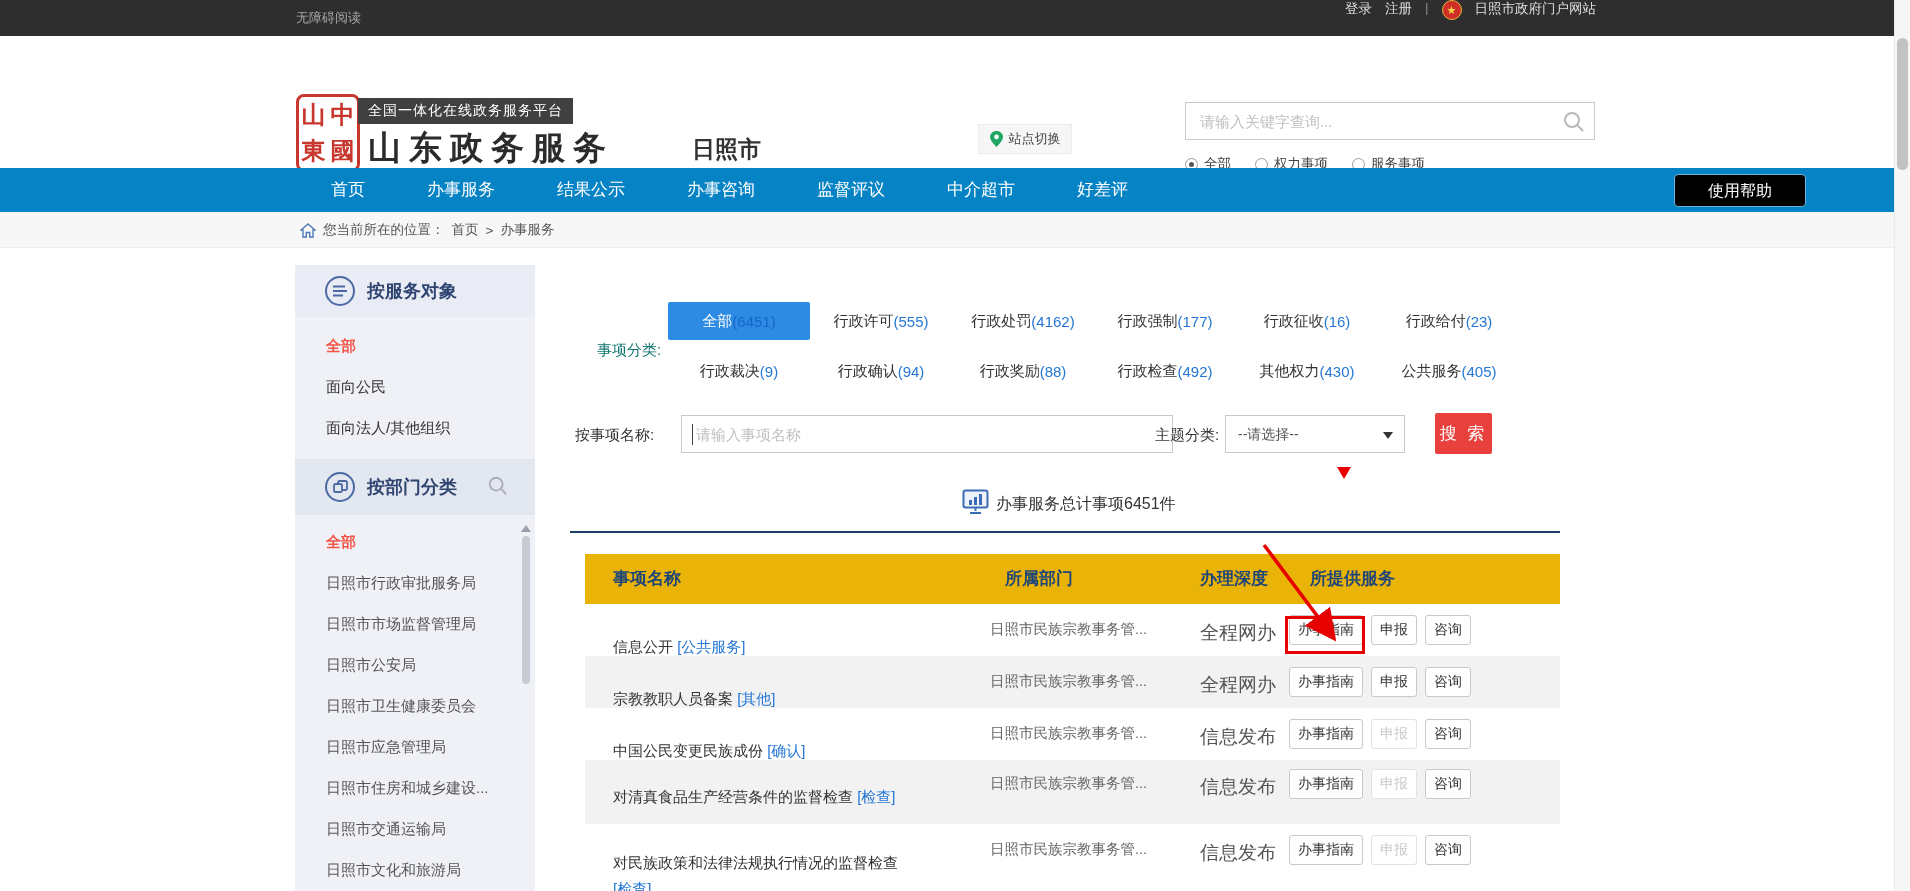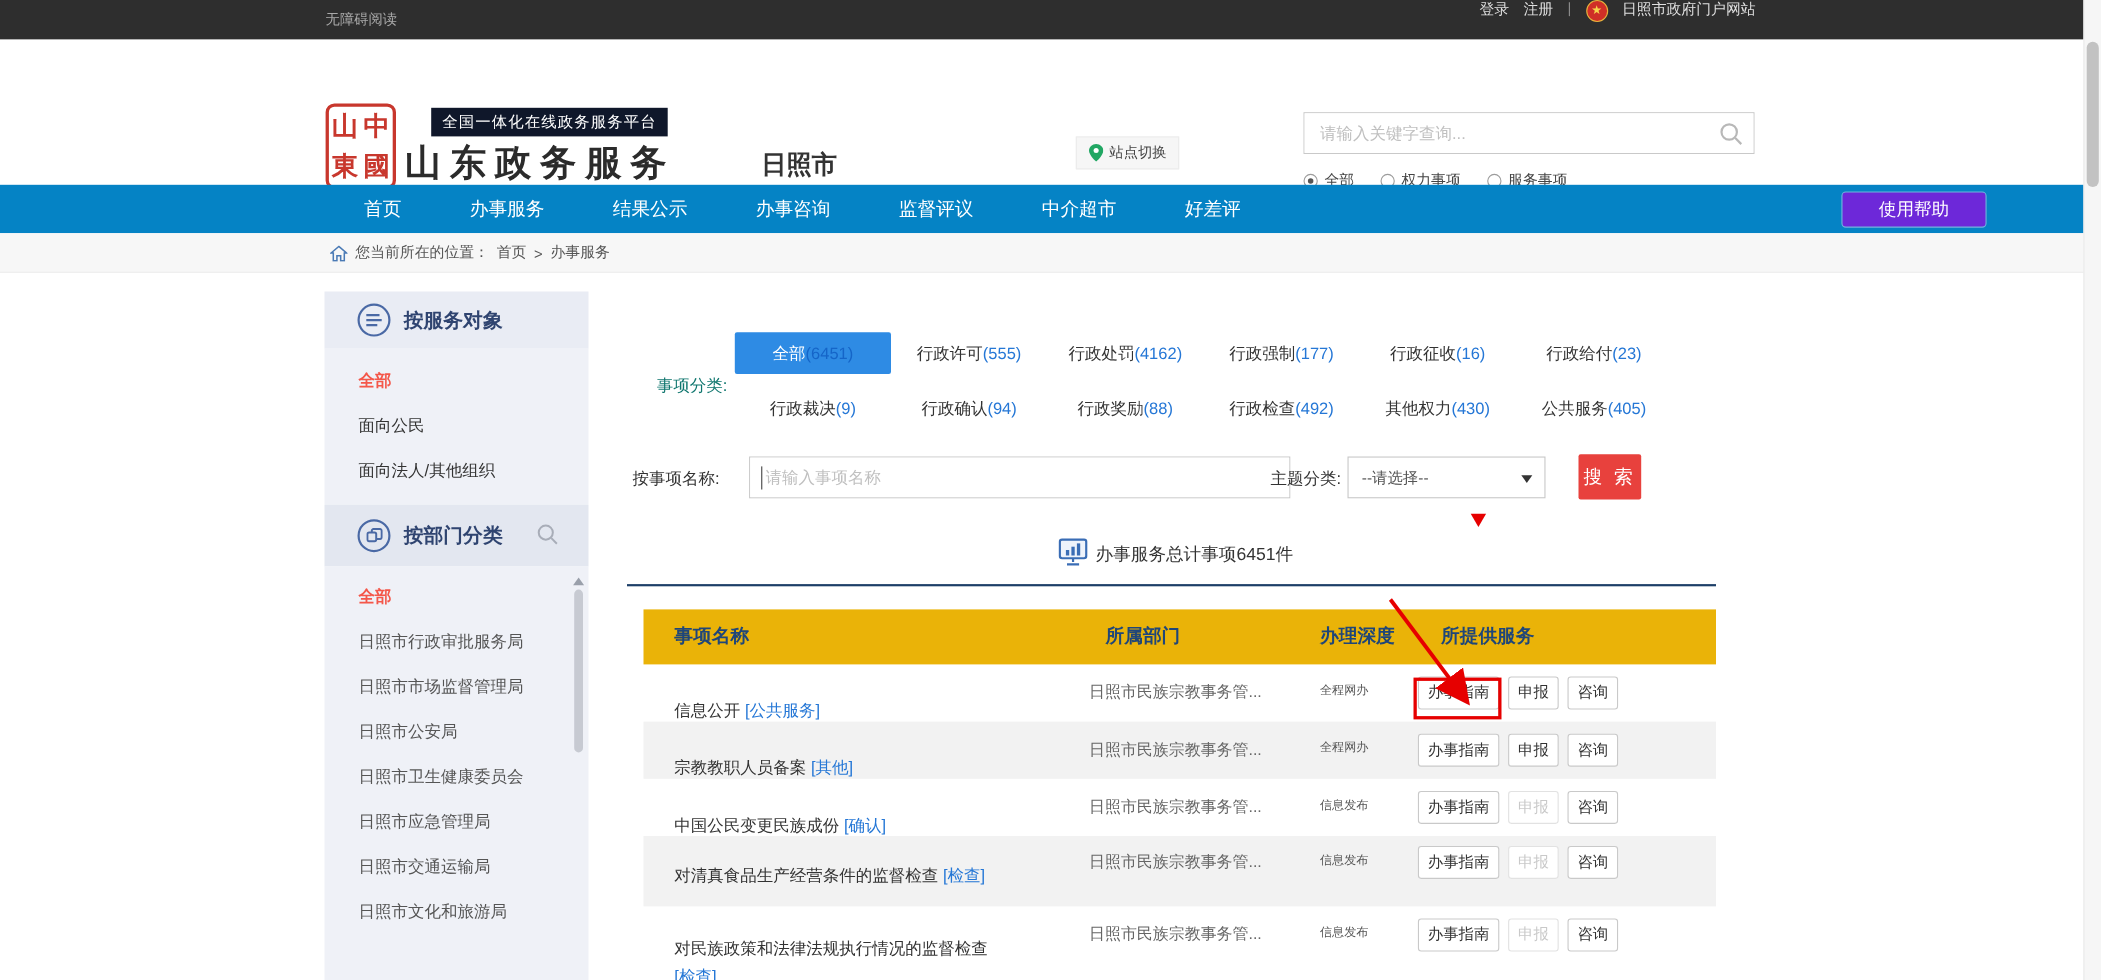--- a/index.html
+++ b/index.html
@@ -13,41 +13,41 @@
   .topbar-access { position:absolute; left:296px; top:0; line-height:36px; color:#a9a9a9; font-size:13px; cursor:pointer; }
   .topbar-right { position:absolute; right:314px; top:0; height:36px; display:flex; align-items:flex-start; gap:13px; color:#dfdfdf; font-size:13.5px; }
   .topbar-right .sep { color:#8a8a8a; }
   .emblem { width:20px; height:20px; border-radius:50%; background:#cf2f27; border:1px solid #e7b33c; display:flex; align-items:center; justify-content:center; color:#f6d44c; font-size:11px; line-height:1; }
 
   
   .header { position:absolute; left:0; top:36px; width:1910px; height:132px; background:#fff; }
   .seal { position:absolute; left:296px; top:58px; width:64px; height:78px; border:3px solid #c8372d; border-radius:8px;
           display:grid; grid-template-columns:1fr 1fr; align-items:center; justify-items:center;
           color:#c8372d; font-weight:bold; font-size:24px; font-family:"Liberation Serif","DejaVu Serif",serif; }
-  .logo-badge { position:absolute; left:392px; top:62px; background:#0f172a; color:#fff; font-size:14px; padding:4px 10px; letter-spacing:1px; }
+  .logo-badge { position:absolute; left:358px; top:62px; background:#404040; color:#fff; font-size:14px; padding:4px 10px; letter-spacing:1px; }
   .logo-title { position:absolute; left:368px; top:90px; font-size:33px; font-weight:bold; color:#2b2b2b; letter-spacing:8px; }
   .city-name { position:absolute; left:692px; top:98px; font-size:23px; font-weight:bold; color:#333; }
   .site-switch { position:absolute; left:978px; top:88px; width:94px; height:30px; background:#f6f6f6; border:1px solid #ececec;
                  display:flex; align-items:center; justify-content:center; gap:6px; font-size:13px; color:#444; cursor:pointer; }
   .search-box { position:absolute; left:1185px; top:66px; width:410px; height:38px; border:1px solid #c9c9c9; background:#fff; }
   .search-box input { position:absolute; left:0; top:0; width:100%; height:100%; border:none; outline:none; padding:0 40px 0 14px; font-size:15px; color:#333;
                       font-family:"Liberation Sans","DejaVu Sans",sans-serif; }
   .search-box input::placeholder { color:#c0c0c0; }
   .search-box .mag { position:absolute; right:8px; top:7px; }
   .scopes { position:absolute; left:1185px; top:119px; display:flex; gap:24px; font-size:13.5px; color:#444; align-items:center; }
   .scope { display:flex; align-items:center; gap:6px; cursor:pointer; }
   .radio { width:13px; height:13px; border-radius:50%; border:1px solid #9c9c9c; background:#fff; position:relative; }
   .radio.sel::after { content:""; position:absolute; left:3px; top:3px; width:5px; height:5px; border-radius:50%; background:#555; }
 
   
   .navbar { position:absolute; left:0; top:168px; width:1910px; height:44px; background:#0583c5; }
   .nav-items { position:absolute; left:300px; top:0; height:44px; display:flex; }
   .nav-item { padding:0 31px; line-height:44px; color:#fff; font-size:17px; cursor:pointer; white-space:nowrap; }
   .help-btn { position:absolute; left:1674px; top:174px; width:132px; height:33px; border:1px solid #6fb6de; border-radius:4px;
-              background:#6d28d9; color:#fff; font-size:16px; text-align:center; line-height:31px; cursor:pointer; }
+              background:#000000; color:#fff; font-size:16px; text-align:center; line-height:31px; cursor:pointer; }
 
   
   .crumbbar { position:absolute; left:0; top:212px; width:1910px; height:36px; background:#f7f7f7; border-bottom:1px solid #ededed; }
   .crumb { position:absolute; left:300px; top:0; height:36px; display:flex; align-items:center; gap:7px; font-size:13.5px; color:#555; }
   .crumb a { color:#555; text-decoration:none; cursor:pointer; }
 
   
   .sidebar { position:absolute; left:295px; top:265px; width:240px; }
   .side-h1 { height:52px; background:#e9ecf4; display:flex; align-items:center; padding-left:30px; gap:12px;
              font-size:18px; font-weight:bold; color:#2f4470; }
@@ -95,21 +95,21 @@
 
   
   .thead { position:absolute; left:585px; top:554px; width:975px; height:50px; background:#eab308; }
   .th { position:absolute; top:0; line-height:50px; font-size:17px; font-weight:bold; color:#1f4679; }
   .rows { position:absolute; left:585px; top:604px; width:975px; }
   .row { position:relative; width:975px; }
   .row.alt { background:#f2f2f2; }
   .cell-name { position:absolute; left:28px; width:300px; font-size:15px; color:#333; line-height:26px;margin-top:17px; }
   .cell-name .tag { color:#2577d6; }
   .cell-dept { position:absolute; left:405px; font-size:14.5px; color:#666; white-space:nowrap; }
-  .cell-depth { position:absolute; left:615px; font-size:11px; color:#555; }
+  .cell-depth { position:absolute; left:615px; font-size:19px; color:#555; }
   .cell-actions { position:absolute; left:704px; display:flex; gap:8px; }
   .btn { border:1px solid #c9c9c9; background:#fff; border-radius:3px; font-size:14px; color:#333; padding:5px 8px; cursor:pointer; white-space:nowrap; }
   .btn.disabled { color:#c9c9c9; border-color:#e2e2e2; cursor:default; }
 
   
   .hl-box { position:absolute; left:1285px; top:616px; width:80px; height:38px; border:3px solid #e60000; pointer-events:none; }
   .arrow-svg { position:absolute; left:1240px; top:535px; pointer-events:none; }
 
   
   .page-scroll { position:absolute; right:0; top:0; width:16px; height:891px; background:#f6f6f6; border-left:1px solid #e9e9e9; }
@@ -230,20 +230,21 @@
       <line x1="15.5" y1="15.5" x2="21" y2="21" stroke="#a8adb8" stroke-width="2"></line>
     </svg>
   </div>
   <div class="dept-list">
     <div class="dept-item active">全部</div>
     <div class="dept-item">日照市行政审批服务局</div>
     <div class="dept-item">日照市市场监督管理局</div>
     <div class="dept-item">日照市公安局</div>
     <div class="dept-item">日照市卫生健康委员会</div>
     <div class="dept-item">日照市应急管理局</div>
+    <div class="dept-item">日照市住房和城乡建设...</div>
     <div class="dept-item">日照市交通运输局</div>
     <div class="dept-item">日照市文化和旅游局</div>
 
     <div class="dept-scroll">
       <div class="arrow-up"></div>
       <div class="thumb"></div>
     </div>
   </div>
 </div>
 

